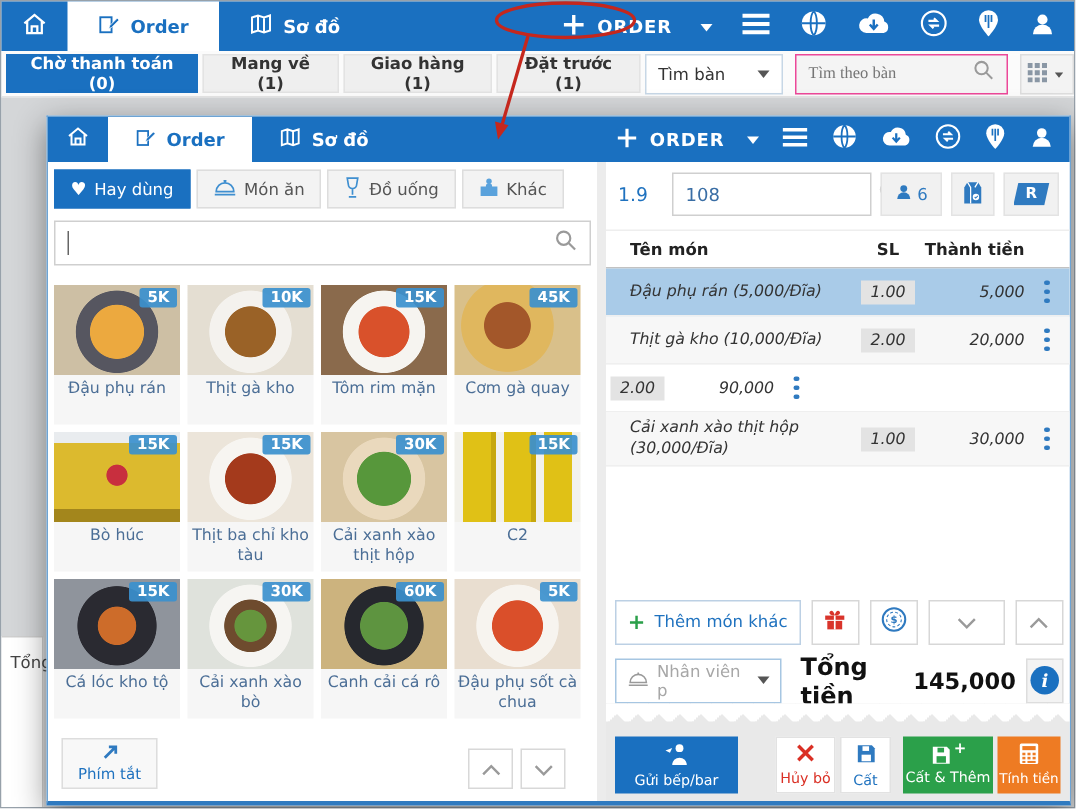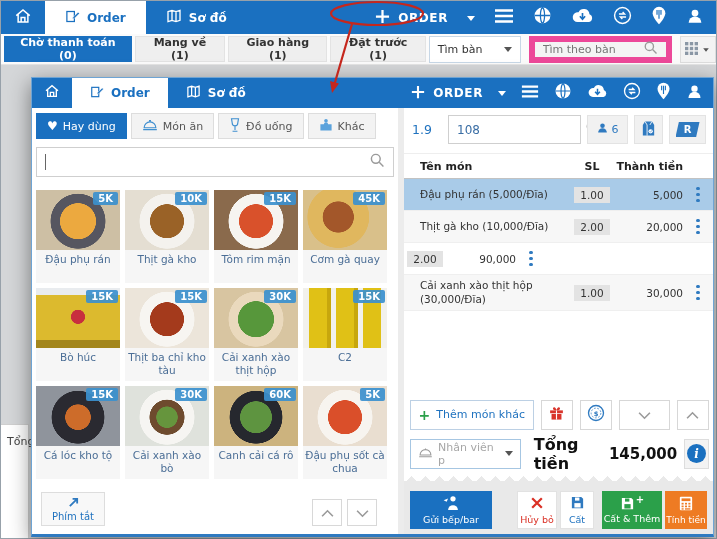--- a/index.html
+++ b/index.html
@@ -17,21 +17,21 @@
   .neworder { display:flex; align-items:center; gap:8px; font-size:12px; font-weight:bold; letter-spacing:.6px; }
   .caret { width:0; height:0; border:4.5px solid transparent; border-top:5.5px solid #fff; margin-top:5px; }
   .caret.dark { border-top-color:#555; margin-top:4px; }
 
   
   .filterbar { position:absolute; left:1px; top:34px; width:715px; height:31px; background:#fbfbfb; border-bottom:1px solid #e4e4e4; display:flex; align-items:center; padding-left:3px; }
   .fwrap { display:flex; gap:3px; }
   .fbtn { height:26px; padding:0 12px; background:#efefef; border:1px solid #e3e3e3; font-size:11px; font-weight:600; color:#333; display:flex; align-items:center; font-family:inherit; }
   .fbtn.active { background:#1a70c0; border-color:#1a70c0; color:#fff; }
   .ftdrop { margin-left:3px; width:100px; height:27px; background:#fff; border:1px solid #c7d7e6; display:flex; align-items:center; justify-content:space-between; padding:0 8px; font-size:11px; color:#333; }
-  .fsearch { margin-left:8px; width:155px; height:27px; background:#f4f4f4; border:6px solid #ec4899; display:flex; align-items:center; padding:0 8px; }
+  .fsearch { margin-left:8px; width:155px; height:27px; background:#f4f4f4; border:1px solid #ec4899; display:flex; align-items:center; padding:0 8px;font-family:Liberation Serif, serif; }
   .fsearch input { border:none; outline:none; background:transparent; flex:1; font-size:11px; color:#333; font-family:inherit; width:100px; }
   .gridbtn { margin-left:8px; width:40px; height:27px; background:#f3f3f3; border:1px solid #ddd; display:flex; align-items:center; justify-content:center; gap:4px; }
 
   
   .bg { position:absolute; left:1px; top:65px; width:715px; height:473px; background:#d4d6d8; }
   .bg-white { position:absolute; left:1px; top:424px; width:28px; height:114px; background:#fff; border-top:1px solid #cfcfcf; border-right:1px solid #cfcfcf; font-size:11px; color:#444; padding:10px 2px 0 6px; }
 
   
   .popup { position:absolute; left:31px; top:77px; width:683px; height:460px; background:#fff; border:1px solid #6ea4d4; border-bottom:3px solid #2f7ac0; box-shadow:0 6px 20px rgba(0,0,0,.45); }
   .popup-top { height:30px; }
@@ -65,21 +65,21 @@
   .code-box input { border:none; outline:none; width:80px; font-size:12px; color:#3a6ea5; font-family:inherit; background:transparent; }
   .code-box .mag { margin-left:auto; }
   .sq { height:29px; background:#f1f1f1; border:1px solid #e3e3e3; display:flex; align-items:center; justify-content:center; gap:4px; margin-left:6px; font-size:11px; color:#2f7ac0; }
   .sq.guests { width:41px; } .sq.carton { width:29px; } .sq.rib { width:37px; }
   .ribbon { width:24px; height:15px; background:#2f7ac0; clip-path:polygon(14% 0,100% 0,86% 100%,0 100%); color:#fff; font-size:10px; font-weight:bold; display:flex; align-items:center; justify-content:center; }
   .rp-head { display:flex; margin-top:9px; padding:6px 0 5px; border-top:1px solid #eee; border-bottom:1px solid #c2c2c2; font-weight:bold; font-size:11px; color:#222; }
   .rp-head .h-name { flex:1; padding-left:16px; }
   .rp-head .h-qty { width:42px; text-align:center; }
   .rp-head .h-amt { width:70px; text-align:right; }
   .rp-head .h-sp { width:30px; }
-  .orow { display:flex; align-items:center; min-height:32px; font-size:10.5px; color:#333; border-bottom:1px solid #efefef; }
+  .orow { display:flex; align-items:center; min-height:32px; font-size:10.5px; color:#333; border-bottom:1px solid #efefef;font-style:italic; }
   .rp-rows .orow:nth-child(even) { background:#f7f7f7; }
   .rp-rows .orow.selected { background:#a9cbe8; }
   .oname { flex:1; padding:4px 2px 4px 16px; line-height:1.3; }
   .oqty { width:42px; display:flex; justify-content:center; }
   .oqty span { background:#e3e3e3; padding:2px 6px; font-size:10.5px; }
   .oamt { width:70px; text-align:right; }
   .okebab { width:30px; display:flex; justify-content:center; }
   .kebab { display:flex; flex-direction:column; gap:2.5px; padding:4px 6px; cursor:pointer; }
   .kebab i { width:3.5px; height:3.5px; border-radius:50%; background:#2f7ac0; }
   .rp-actions { position:absolute; top:291px; left:6px; right:4px; height:31px; display:flex; gap:7px; align-items:center; }

